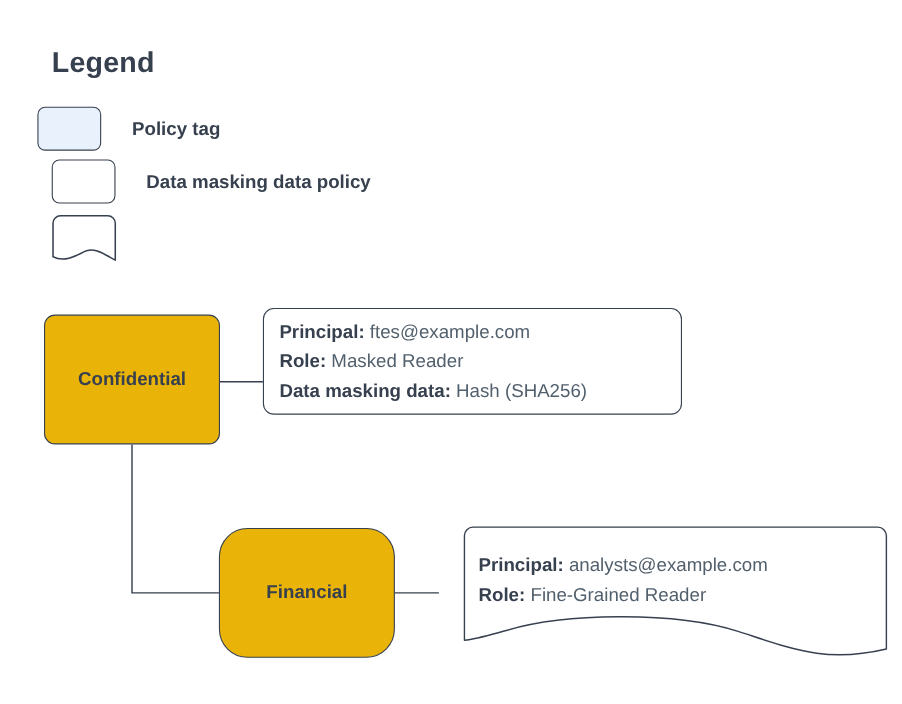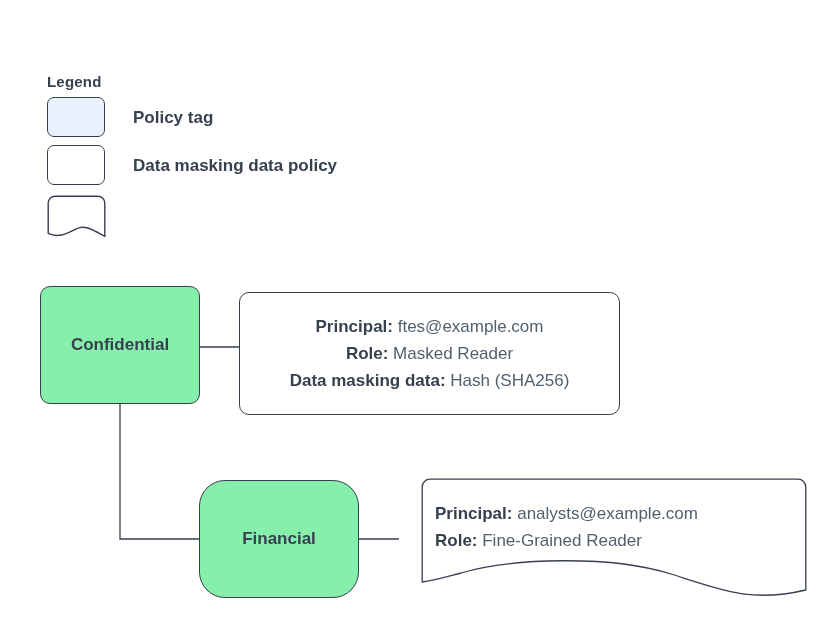--- a/index.html
+++ b/index.html
@@ -24,31 +24,31 @@
     width: 820px;
     height: 640px;
   }
 
   
   .abs { position: absolute; }
 
   
   #legend-title {
     left: 47px;
-    top: 73px;
-    font-size: 15px;
+    top: 41px;
+    font-size: 26px;
     font-weight: bold;
     letter-spacing: .2px;
     color: #37404e;
   }
   .legend-row {
     display: flex;
     align-items: center;
   }
-  #legend-row-0 { left: 47px; top: 97px;  width: 540px; height: 40px; }
+  #legend-row-0 { left: 34px; top: 97px;  width: 540px; height: 40px; }
   #legend-row-1 { left: 47px; top: 145px; width: 540px; height: 40px; }
   #legend-row-2 { left: 47px; top: 193px; width: 540px; height: 44px; }
 
   .legend-swatch {
     width: 58px;
     height: 40px;
     flex: 0 0 58px;
     position: relative;
   }
   .legend-swatch.plain {
@@ -66,21 +66,21 @@
     font-size: 17px;
     font-weight: bold;
     color: #37404e;
     white-space: nowrap;
     line-height: 1;
   }
 
   
   .node-tag {
     box-sizing: border-box;
-    background: #86efac;
+    background: #eab308;
     border: 1.4px solid #37404e;
     border-radius: 10px;
     display: flex;
     align-items: center;
     justify-content: center;
     font-size: 17px;
     font-weight: bold;
     color: #37404e;
   }
   #node-confidential { left: 40px;  top: 286px; width: 160px; height: 118px; }
@@ -89,21 +89,21 @@
   .node-policy {
     box-sizing: border-box;
     background: #ffffff;
     border: 1.4px solid #37404e;
     border-radius: 10px;
     display: flex;
     flex-direction: column;
     justify-content: center;
     padding: 0 14px;
   }
-  #node-policy-confidential { left: 239px; top: 292px; width: 381px; height: 123px; align-items: center; }
+  #node-policy-confidential { left: 239px; top: 280px; width: 381px; height: 97px; }
 
   .policy-line {
     font-size: 17px;
     line-height: 27px;
     color: #52606d;
     white-space: nowrap;
   }
   .policy-line b {
     color: #37404e;
     font-weight: bold;

